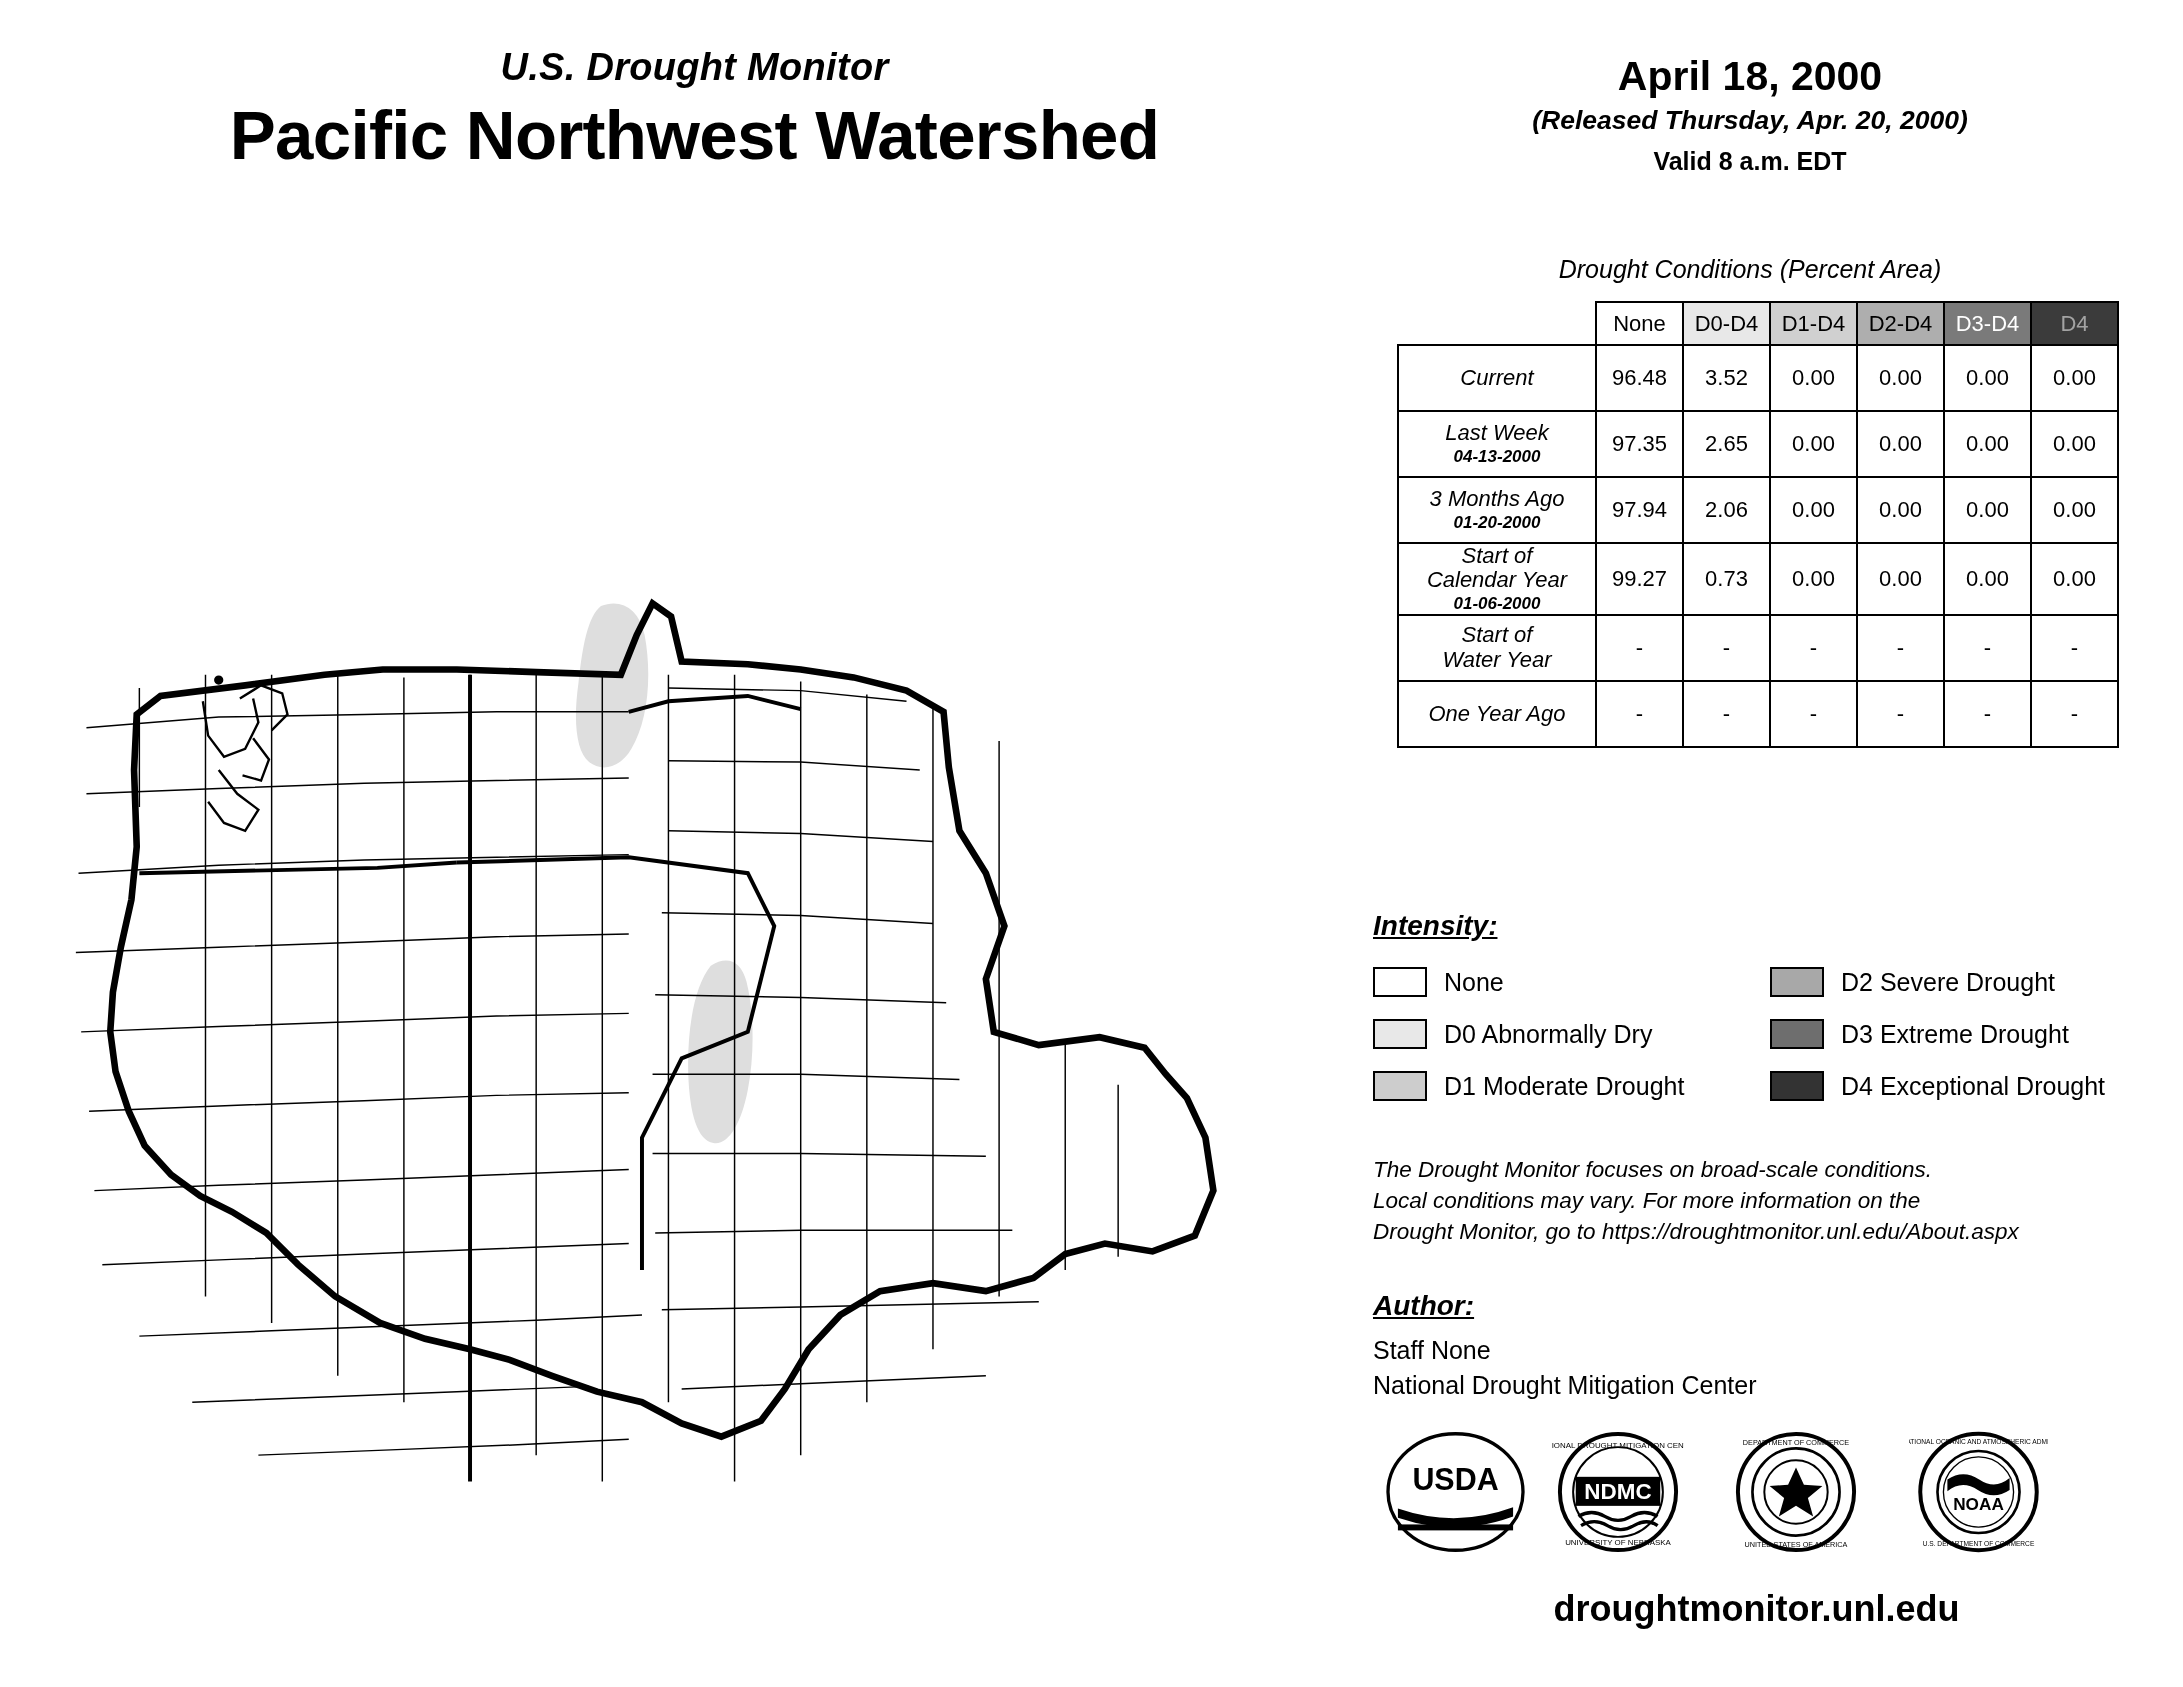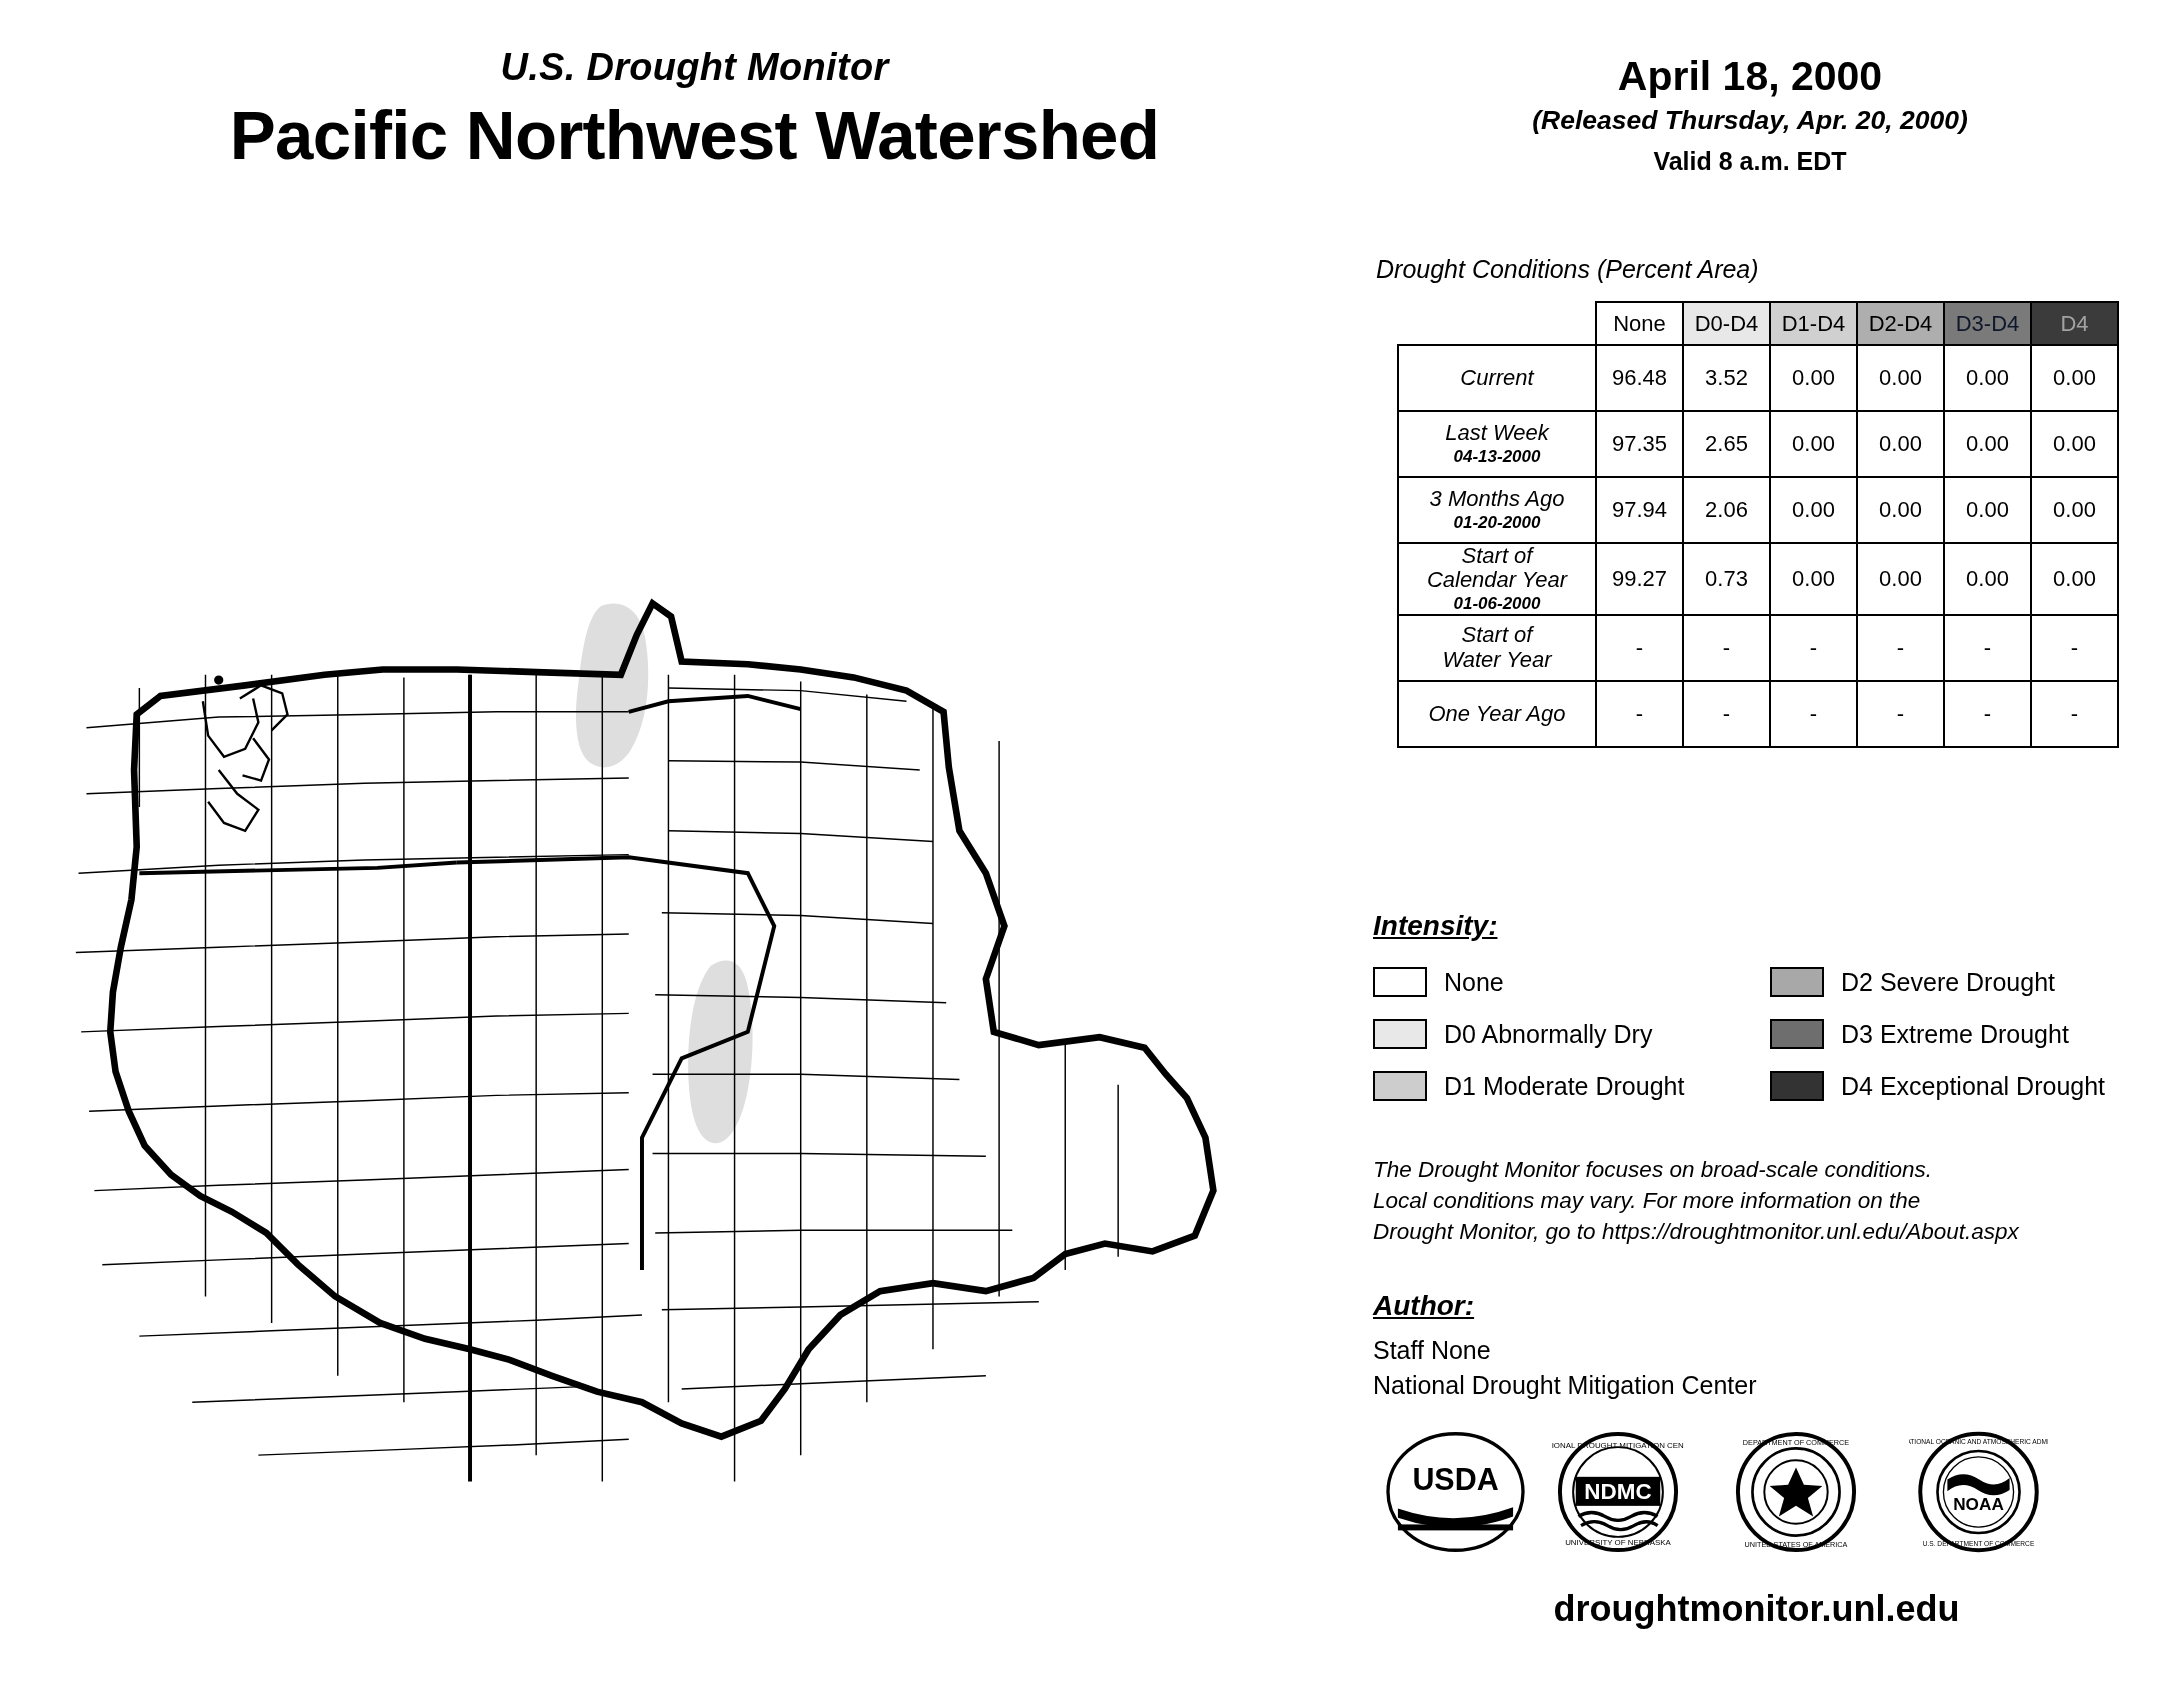--- a/index.html
+++ b/index.html
@@ -65,20 +65,21 @@
     font-weight: bold;
     margin-top: 10.6px;
   }
 
   
   .table-caption {
     position: absolute;
     left: 1376px;
     top: 255px;
     width: 748px;
+    text-align: center;
     font-size: 25px;
     font-style: italic;
   }
   table.dm {
     position: absolute;
     left: 1397px;
     top: 301px;
     border-collapse: collapse;
     table-layout: fixed;
     width: 721px;
@@ -97,21 +98,21 @@
   table.dm .corner {
     border: none;
   }
   col.label-col { width: 198px; }
   col.val-col { width: 87px; }
 
   .hdr-none  { background:#ffffff; }
   .hdr-d0    { background:#e8e8e8; }
   .hdr-d1    { background:#d0d0d0;margin-left:24px; }
   .hdr-d2    { background:#aeaeae; }
-  .hdr-d3    { background:#7a7a7a; color:#0f172a; }
+  .hdr-d3    { background:#7a7a7a; color:#ffffff; }
   .hdr-d4    { background:#3b3b3b; color:#a3a3a3; }
 
   td.rowlabel {
     text-align: center;
     font-weight: bold;
     font-size: 23px;
     line-height: 1.1;
     padding: 8px 4px;
     font-style: italic;
   }

